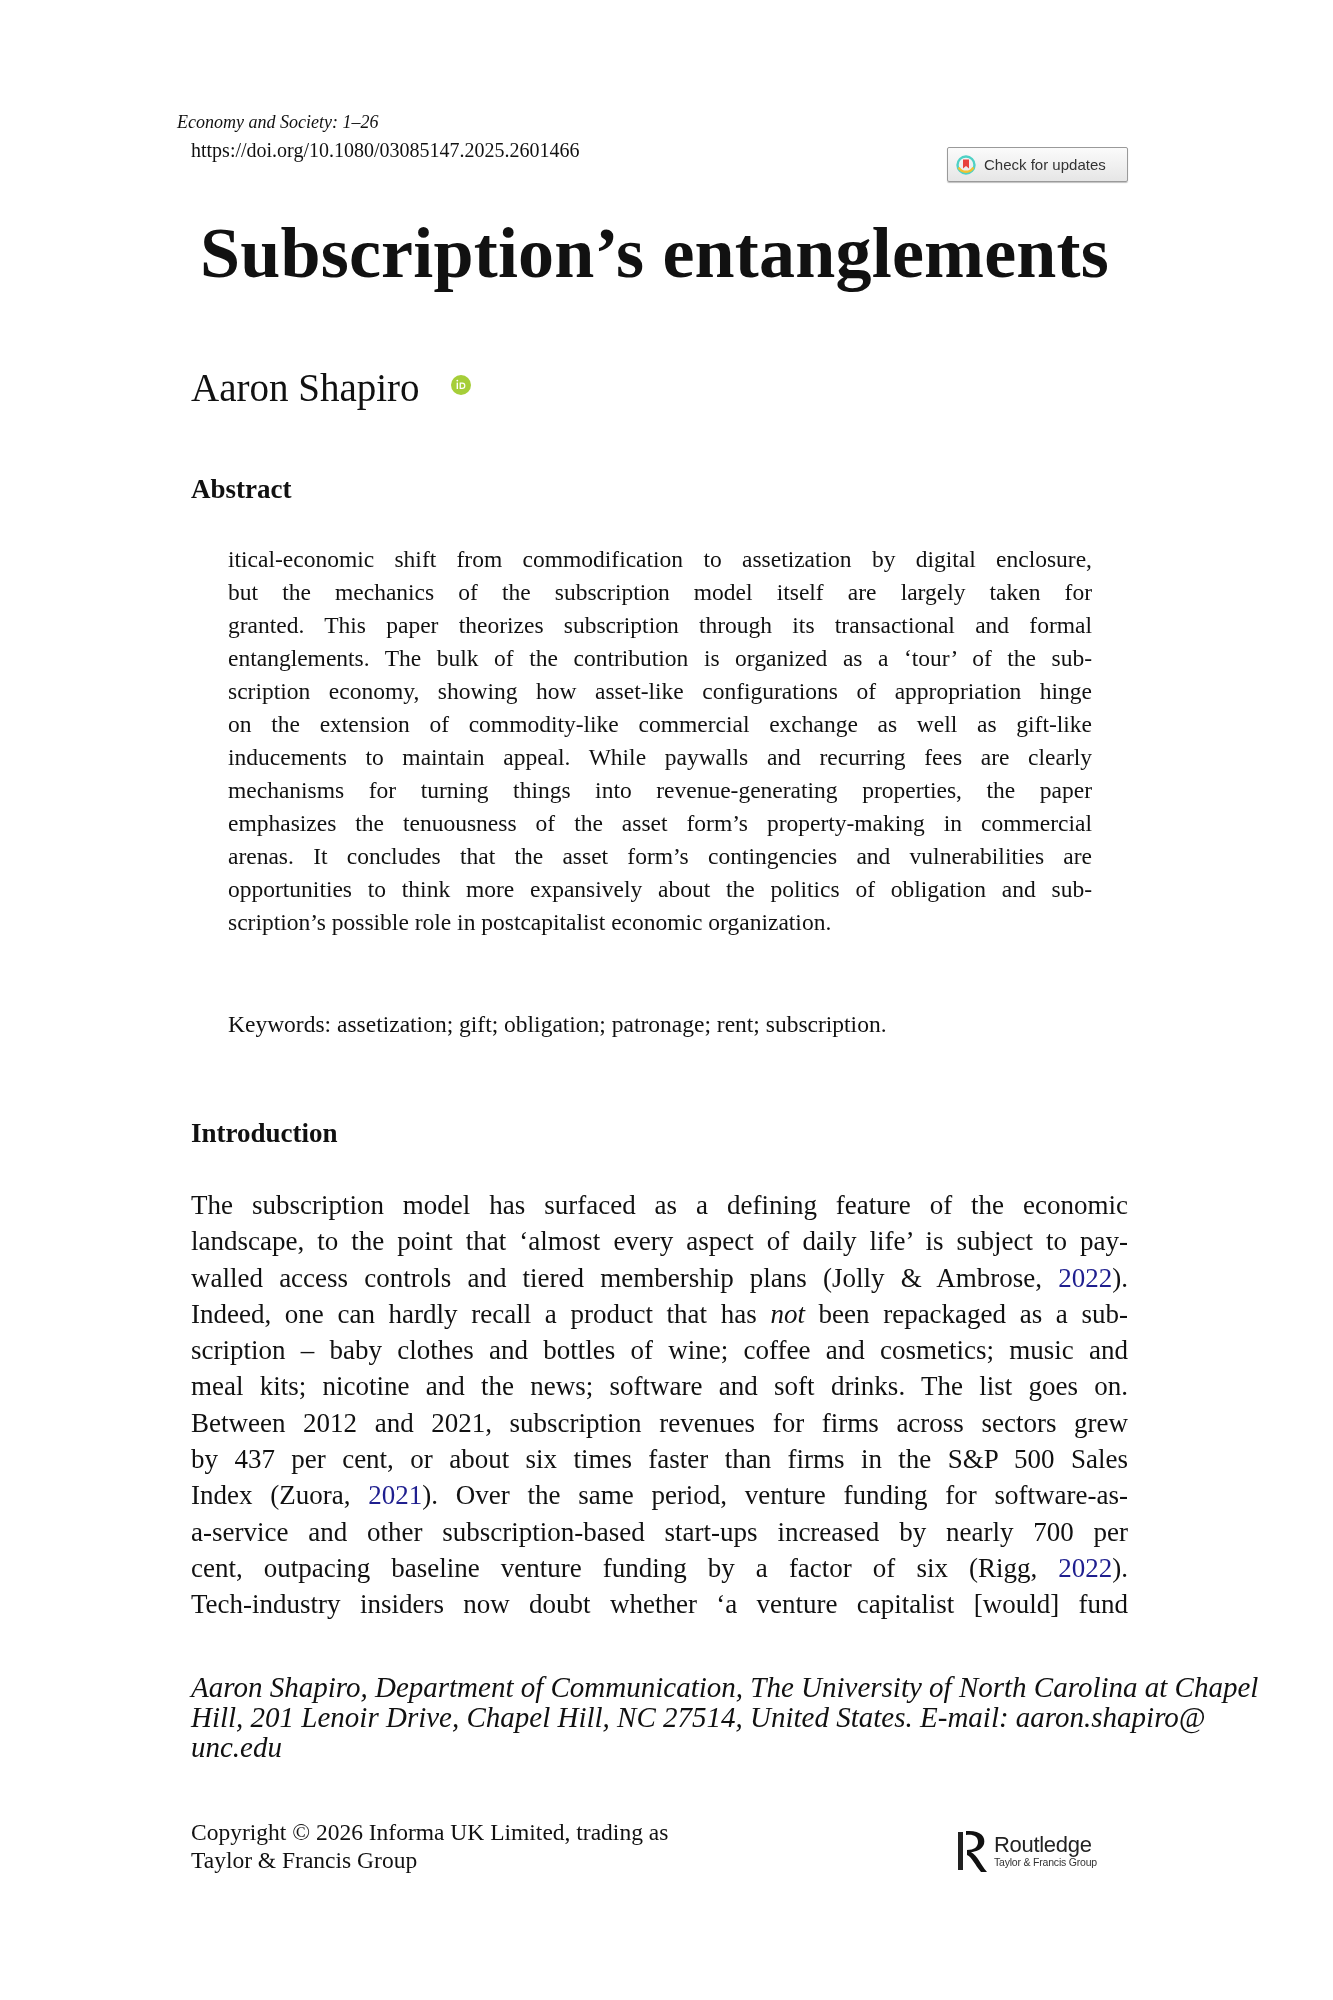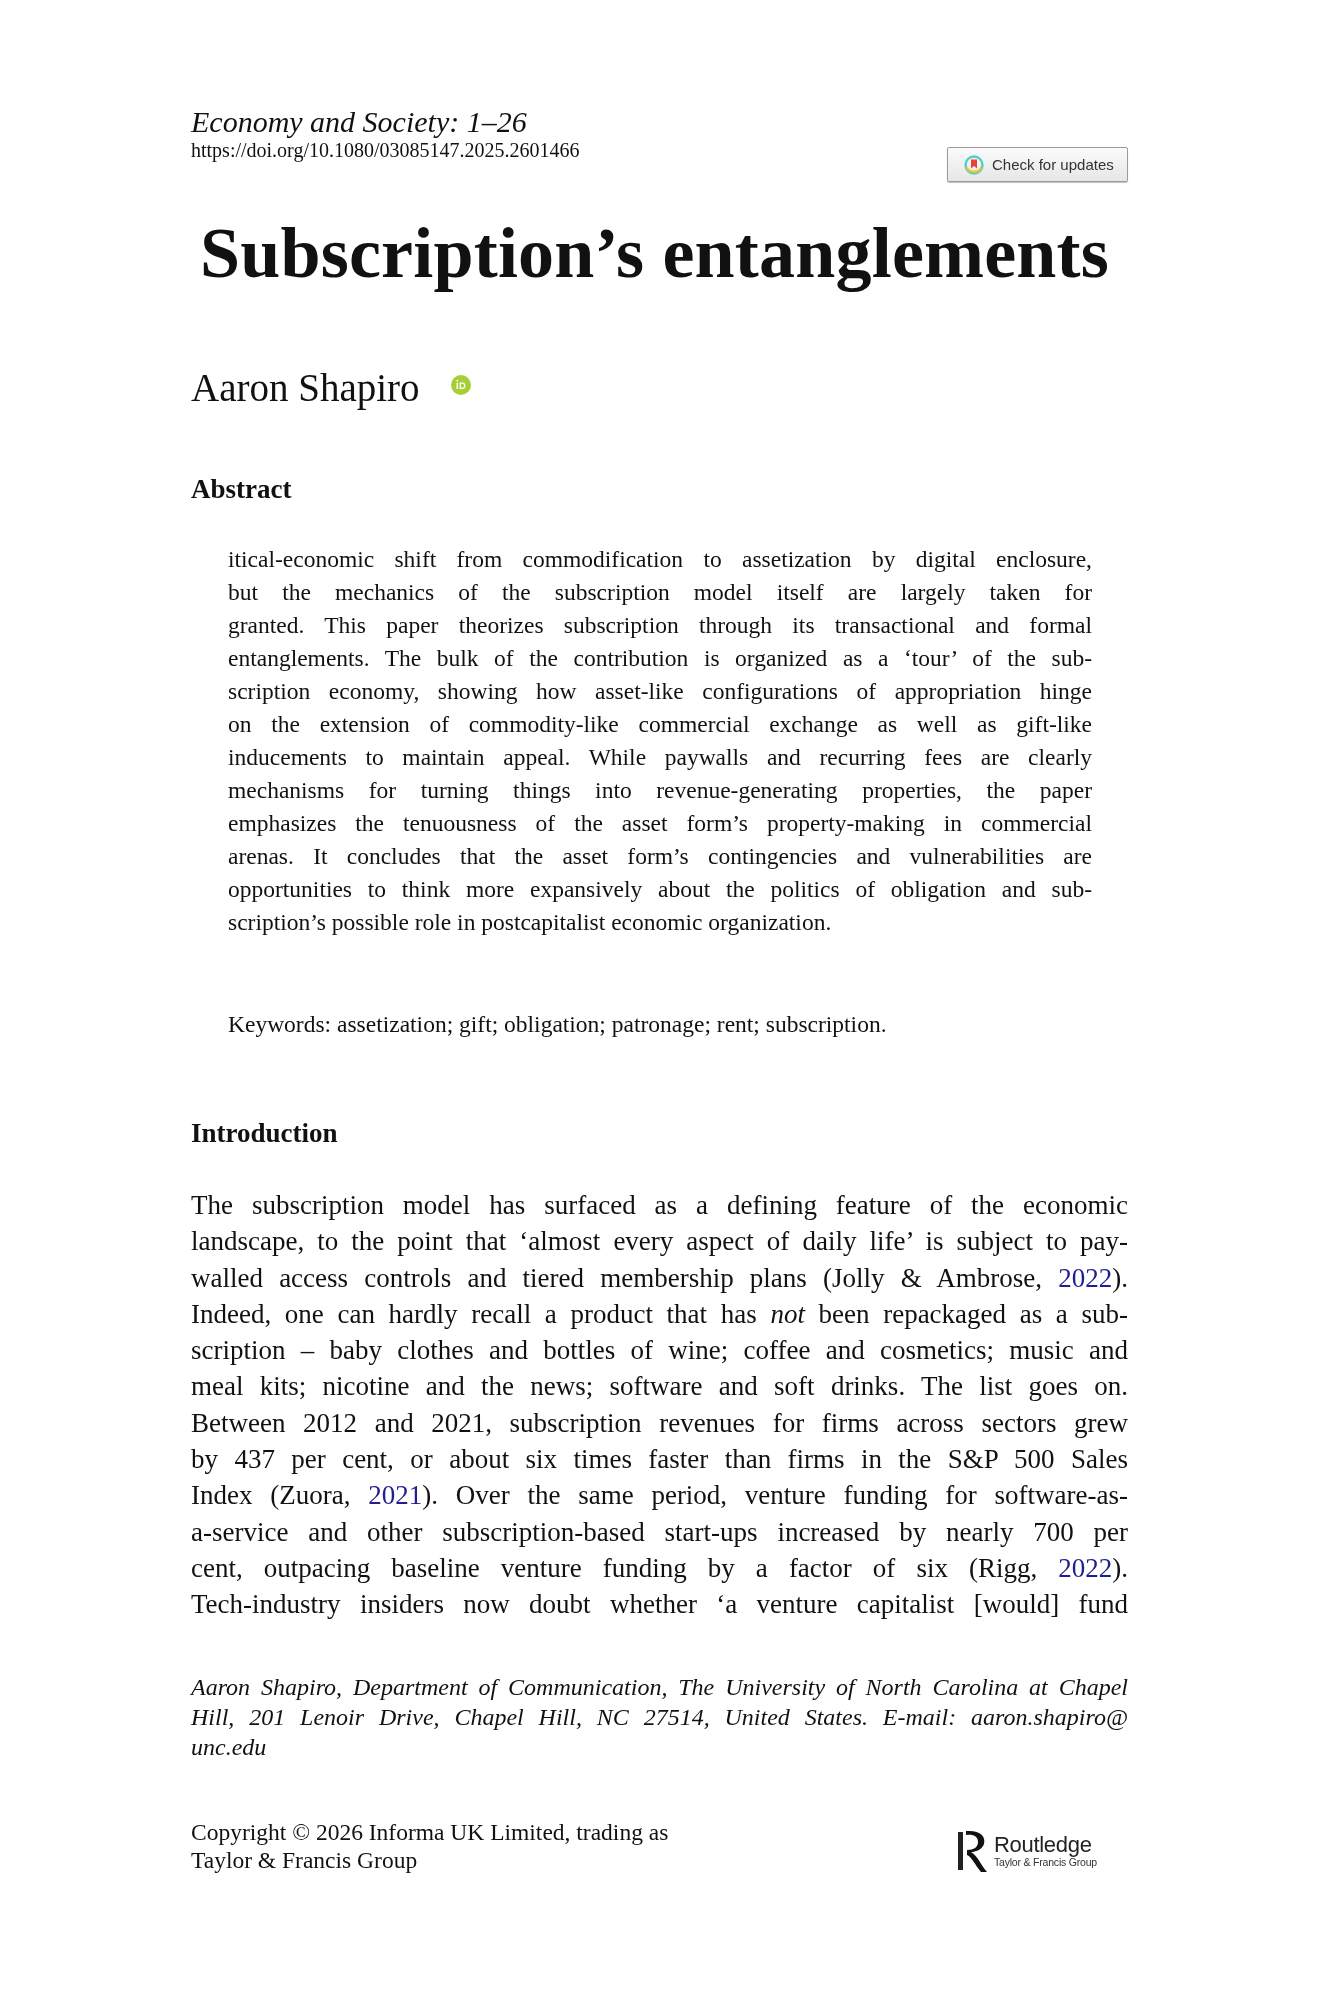--- a/index.html
+++ b/index.html
@@ -1,35 +1,35 @@
 <!DOCTYPE html>
 <html><head>
   <meta charset="utf-8">
   <style>
     html, body { margin: 0; padding: 0; background: #ffffff; }
     body { width: 1333px; height: 2000px; position: relative; overflow: hidden; color: #111; font-family: "Liberation Serif", "DejaVu Serif", serif; }
     .abs { position: absolute; }
-    .journal { left: 191px; top: 108px; font-size: 30px; font-style: italic; line-height: 28px; white-space: nowrap; }
+    .journal { left: 177px; top: 108px; font-size: 18px; font-style: italic; line-height: 28px; white-space: nowrap; }
     .doi { left: 191px; top: 136px; font-size: 20px; line-height: 28px; white-space: nowrap; }
-    .cfu { left: 947px; top: 147px; width: 181px; height: 35px; box-sizing: border-box; border: 1px solid #9a9a9a; border-radius: 2px; background: linear-gradient(#fbfbfb, #e6e6e6); box-shadow: 0 1px 1px rgba(0,0,0,0.25); display: flex; align-items: center; padding-left: 16px; cursor: pointer; }
+    .cfu { left: 947px; top: 147px; width: 181px; height: 35px; box-sizing: border-box; border: 1px solid #9a9a9a; border-radius: 2px; background: linear-gradient(#fbfbfb, #e6e6e6); box-shadow: 0 1px 1px rgba(0,0,0,0.25); display: flex; align-items: center; padding-left: 8px; cursor: pointer; }
     .cfu-icon { width: 20px; height: 20px; margin-right: 8px; flex: none; }
     .cfu-label { font-family: "Liberation Sans", "DejaVu Sans", sans-serif; font-size: 15px; color: #333; white-space: nowrap; }
     .title { left: 200px; top: 208px; font-size: 72px; font-weight: bold; line-height: 90px; white-space: nowrap; letter-spacing: 0.2px; }
     .author { left: 191px; top: 364px; font-size: 39px; line-height: 48px; white-space: nowrap; }
     .orcid { left: 451px; top: 375px; width: 20px; height: 20px; }
     .h-abstract { left: 191px; top: 472px; font-size: 27px; font-weight: bold; line-height: 34px; text-align: center; }
     .abstract { left: 228px; top: 543px; width: 864px; font-size: 23.5px; line-height: 33px; text-align: justify; }
     .abstract .ln { display: block; height: 33px; white-space: nowrap; text-align-last: justify; text-align: justify; }
     .abstract .ln.last { text-align-last: left; }
     .keywords { left: 228px; top: 1008px; font-size: 23.5px; line-height: 33px; white-space: nowrap; }
     .h-intro { left: 191px; top: 1116px; font-size: 27px; font-weight: bold; line-height: 34px; }
     .body { left: 191px; top: 1187px; width: 937px; font-size: 27px; line-height: 36.3px; }
     .body .ln { display: block; height: 36.3px; white-space: nowrap; text-align: justify; text-align-last: justify; }
     .ref { color: #1f1f8f; text-decoration: none; cursor: pointer; }
-    .affil { left: 191px; top: 1672px; width: 937px; font-size: 24px; line-height: 30px; font-style: italic; }
+    .affil { left: 191px; top: 1672px; width: 937px; font-size: 29px; line-height: 30px; font-style: italic; }
     .affil .ln { display: block; height: 30px; white-space: nowrap; text-align: justify; text-align-last: justify; }
     .affil .ln.last { text-align-last: left; }
     .copyright { left: 191px; top: 1818px; font-size: 23.5px; line-height: 28px; }
     .copyright .ln { display: block; white-space: nowrap; }
     .routledge { left: 956px; top: 1826px; width: 175px; height: 50px; display: flex; align-items: center; }
     .r-mark { width: 34px; height: 46px; flex: none; }
     .r-text { margin-left: 4px; font-family: "Liberation Sans", "DejaVu Sans", sans-serif; color: #222; }
     .r-name { font-size: 22px; line-height: 22px; letter-spacing: -0.3px; }
     .r-sub { font-size: 10.5px; line-height: 13px; color: #333; letter-spacing: -0.2px; }
   </style>

